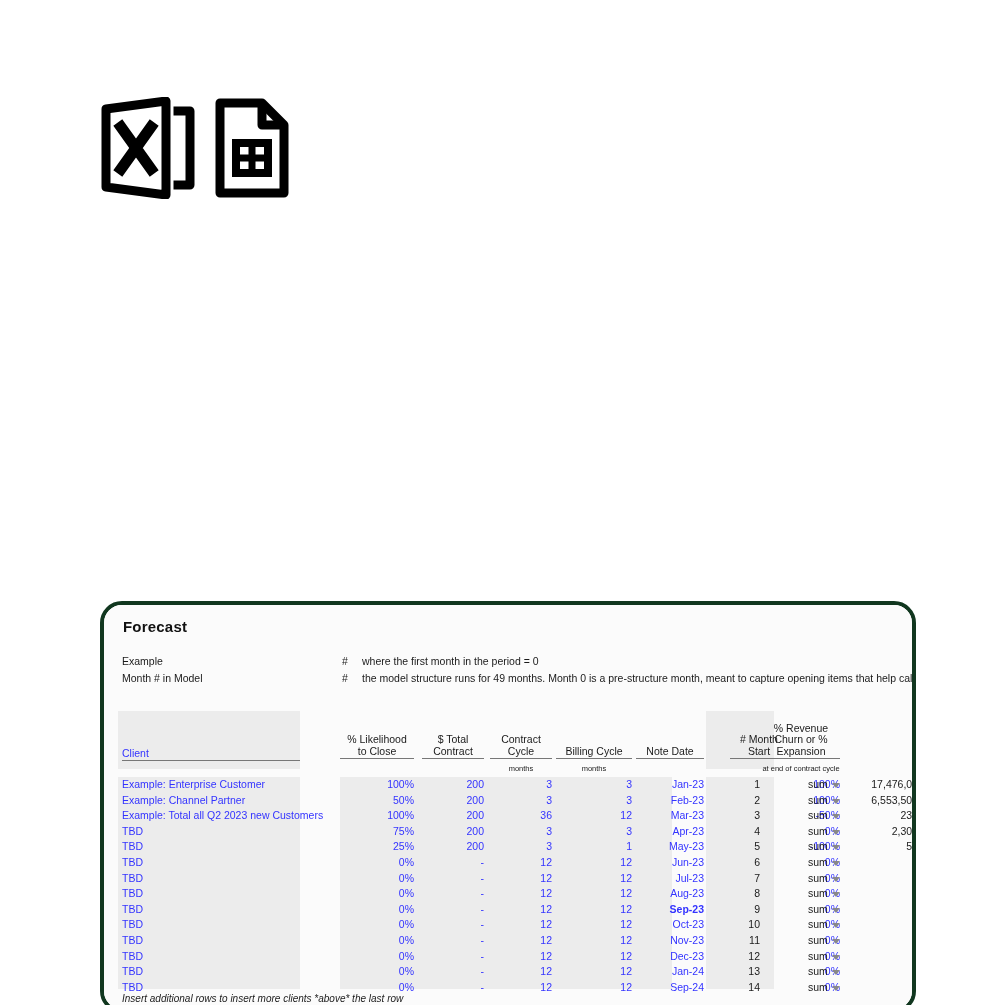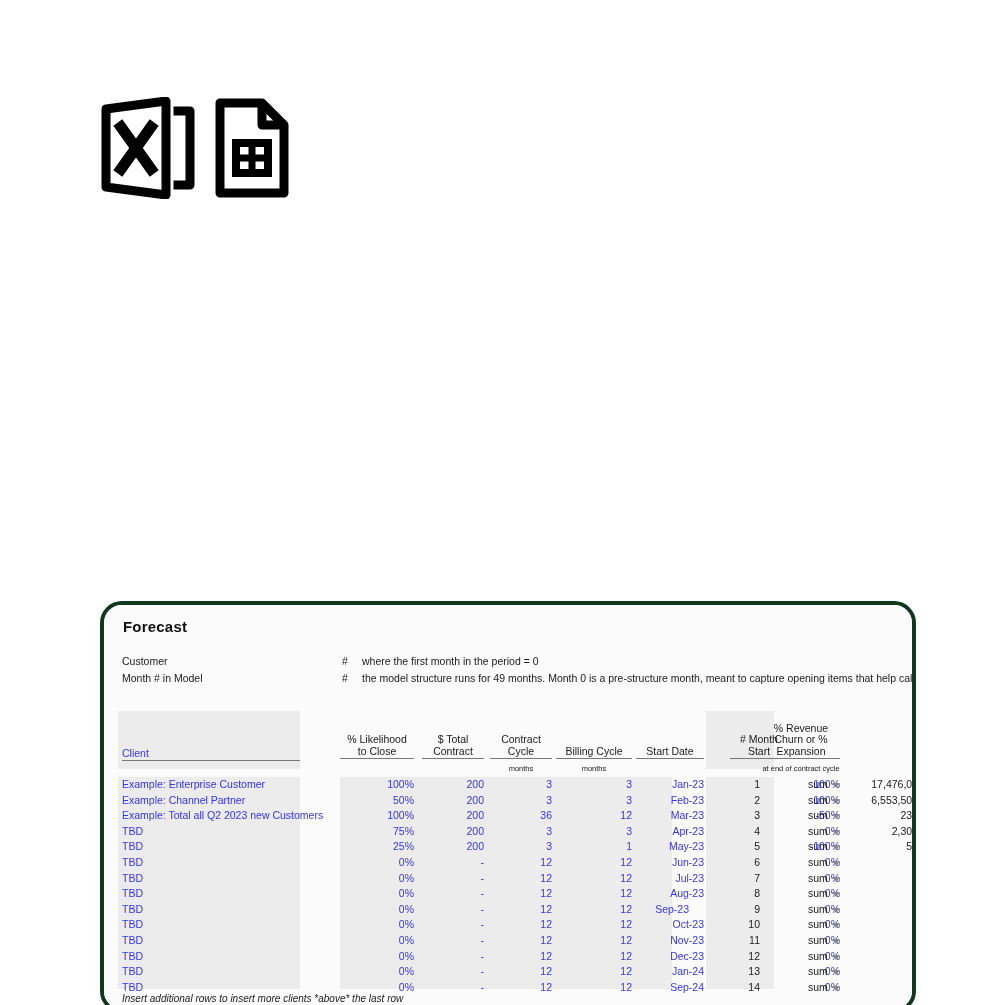--- a/index.html
+++ b/index.html
@@ -205,21 +205,21 @@
 <h1 class="page-title">
 </h1>
 
 <div class="sheet-card">
   <div class="sheet-inner">
 
     <div class="sheet-title">Forecast</div>
 
     <div class="meta">
       <div class="meta-row body">
-        <span class="meta-c1">Customer</span>
+        <span class="meta-c1">Example</span>
         <span class="meta-c2">#</span>
         <span class="meta-c3">where the first month in the period = 0</span>
       </div>
       <div class="meta-row body">
         <span class="meta-c1">Month # in Model</span>
         <span class="meta-c2">#</span>
         <span class="meta-c3">the model structure runs for 49 months. Month 0 is a pre-structure month, meant to capture opening items that help calculate the first month</span>
       </div>
     </div>
 
@@ -249,21 +249,21 @@
           <div>Cycle</div>
         </div>
         <div class="sub" style="left:372px;width:62px;">months</div>
 
         <div class="cell underline" style="left:438px;width:76px;">
           <div>Billing Cycle</div>
         </div>
         <div class="sub" style="left:438px;width:76px;">months</div>
 
         <div class="cell underline" style="left:518px;width:68px;">
-          <div>Start Date</div>
+          <div>Note Date</div>
         </div>
 
         <div class="cell underline" style="left:612px;width:58px;">
           <div># Month</div>
           <div>Start</div>
         </div>
 
         <div class="cell underline" style="left:644px;width:78px;">
           <div>% Revenue</div>
           <div>Churn or %</div>
@@ -408,21 +408,21 @@
                 <path d="M0 0 L8 0 L4 5 Z" fill="#888"></path>
               </svg>
             </span>
           </div>
           <div class="row">
             <span class="c client" style="">TBD</span>
             <span class="c" style="left:222px;width:74px;">0%</span>
             <span class="c" style="left:304px;width:62px;">-</span>
             <span class="c" style="left:372px;width:62px;">12</span>
             <span class="c" style="left:438px;width:76px;">12</span>
-            <span class="c" style="left:503px;width:68px;">Sep-23</span>
+            <span class="c" style="left:518px;width:68px;font-weight:bold;">Sep-23</span>
             <span class="c black" style="left:584px;width:58px;">9</span>
             <span class="c" style="left:644px;width:78px;">0%</span>
             <span class="c black sum-label" style="left:690px;width:40px;">sum</span>
             <span class="c black" style="left:700px;width:100px;">-</span>
             <span class="chev" style="left:714px;">
               <svg width="8" height="5" viewBox="0 0 8 5">
                 <path d="M0 0 L8 0 L4 5 Z" fill="#888"></path>
               </svg>
             </span>
           </div>

